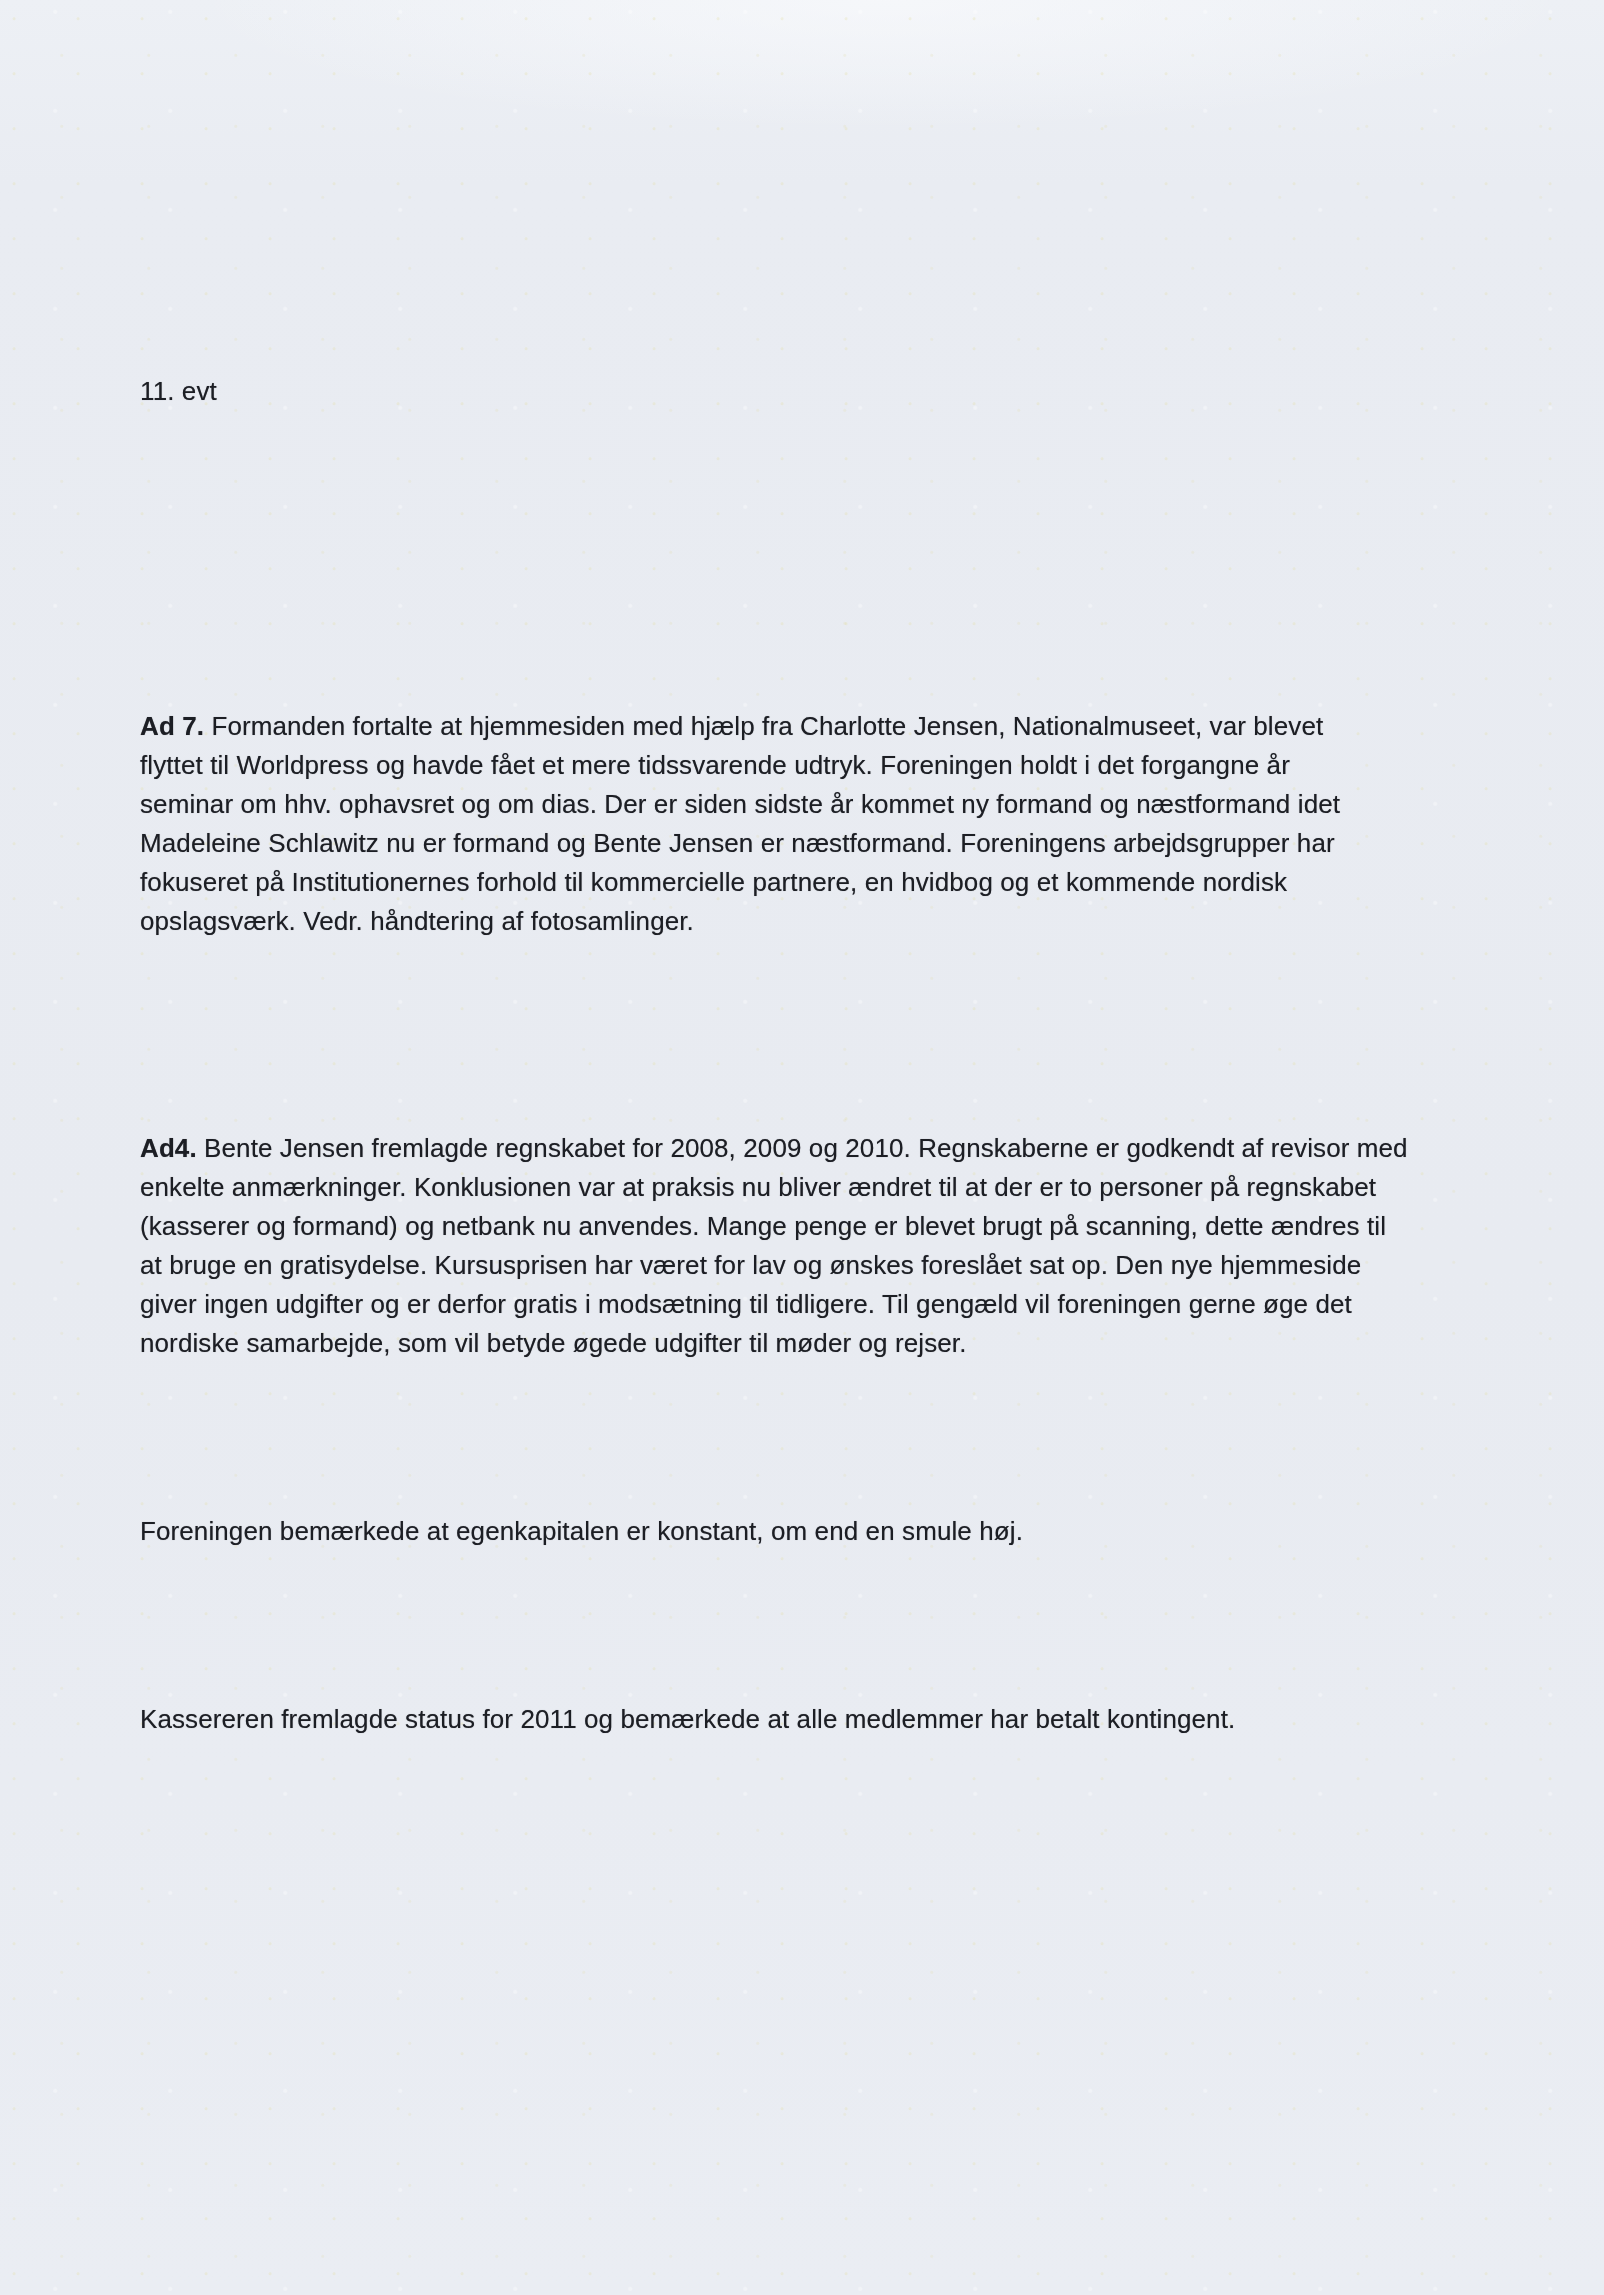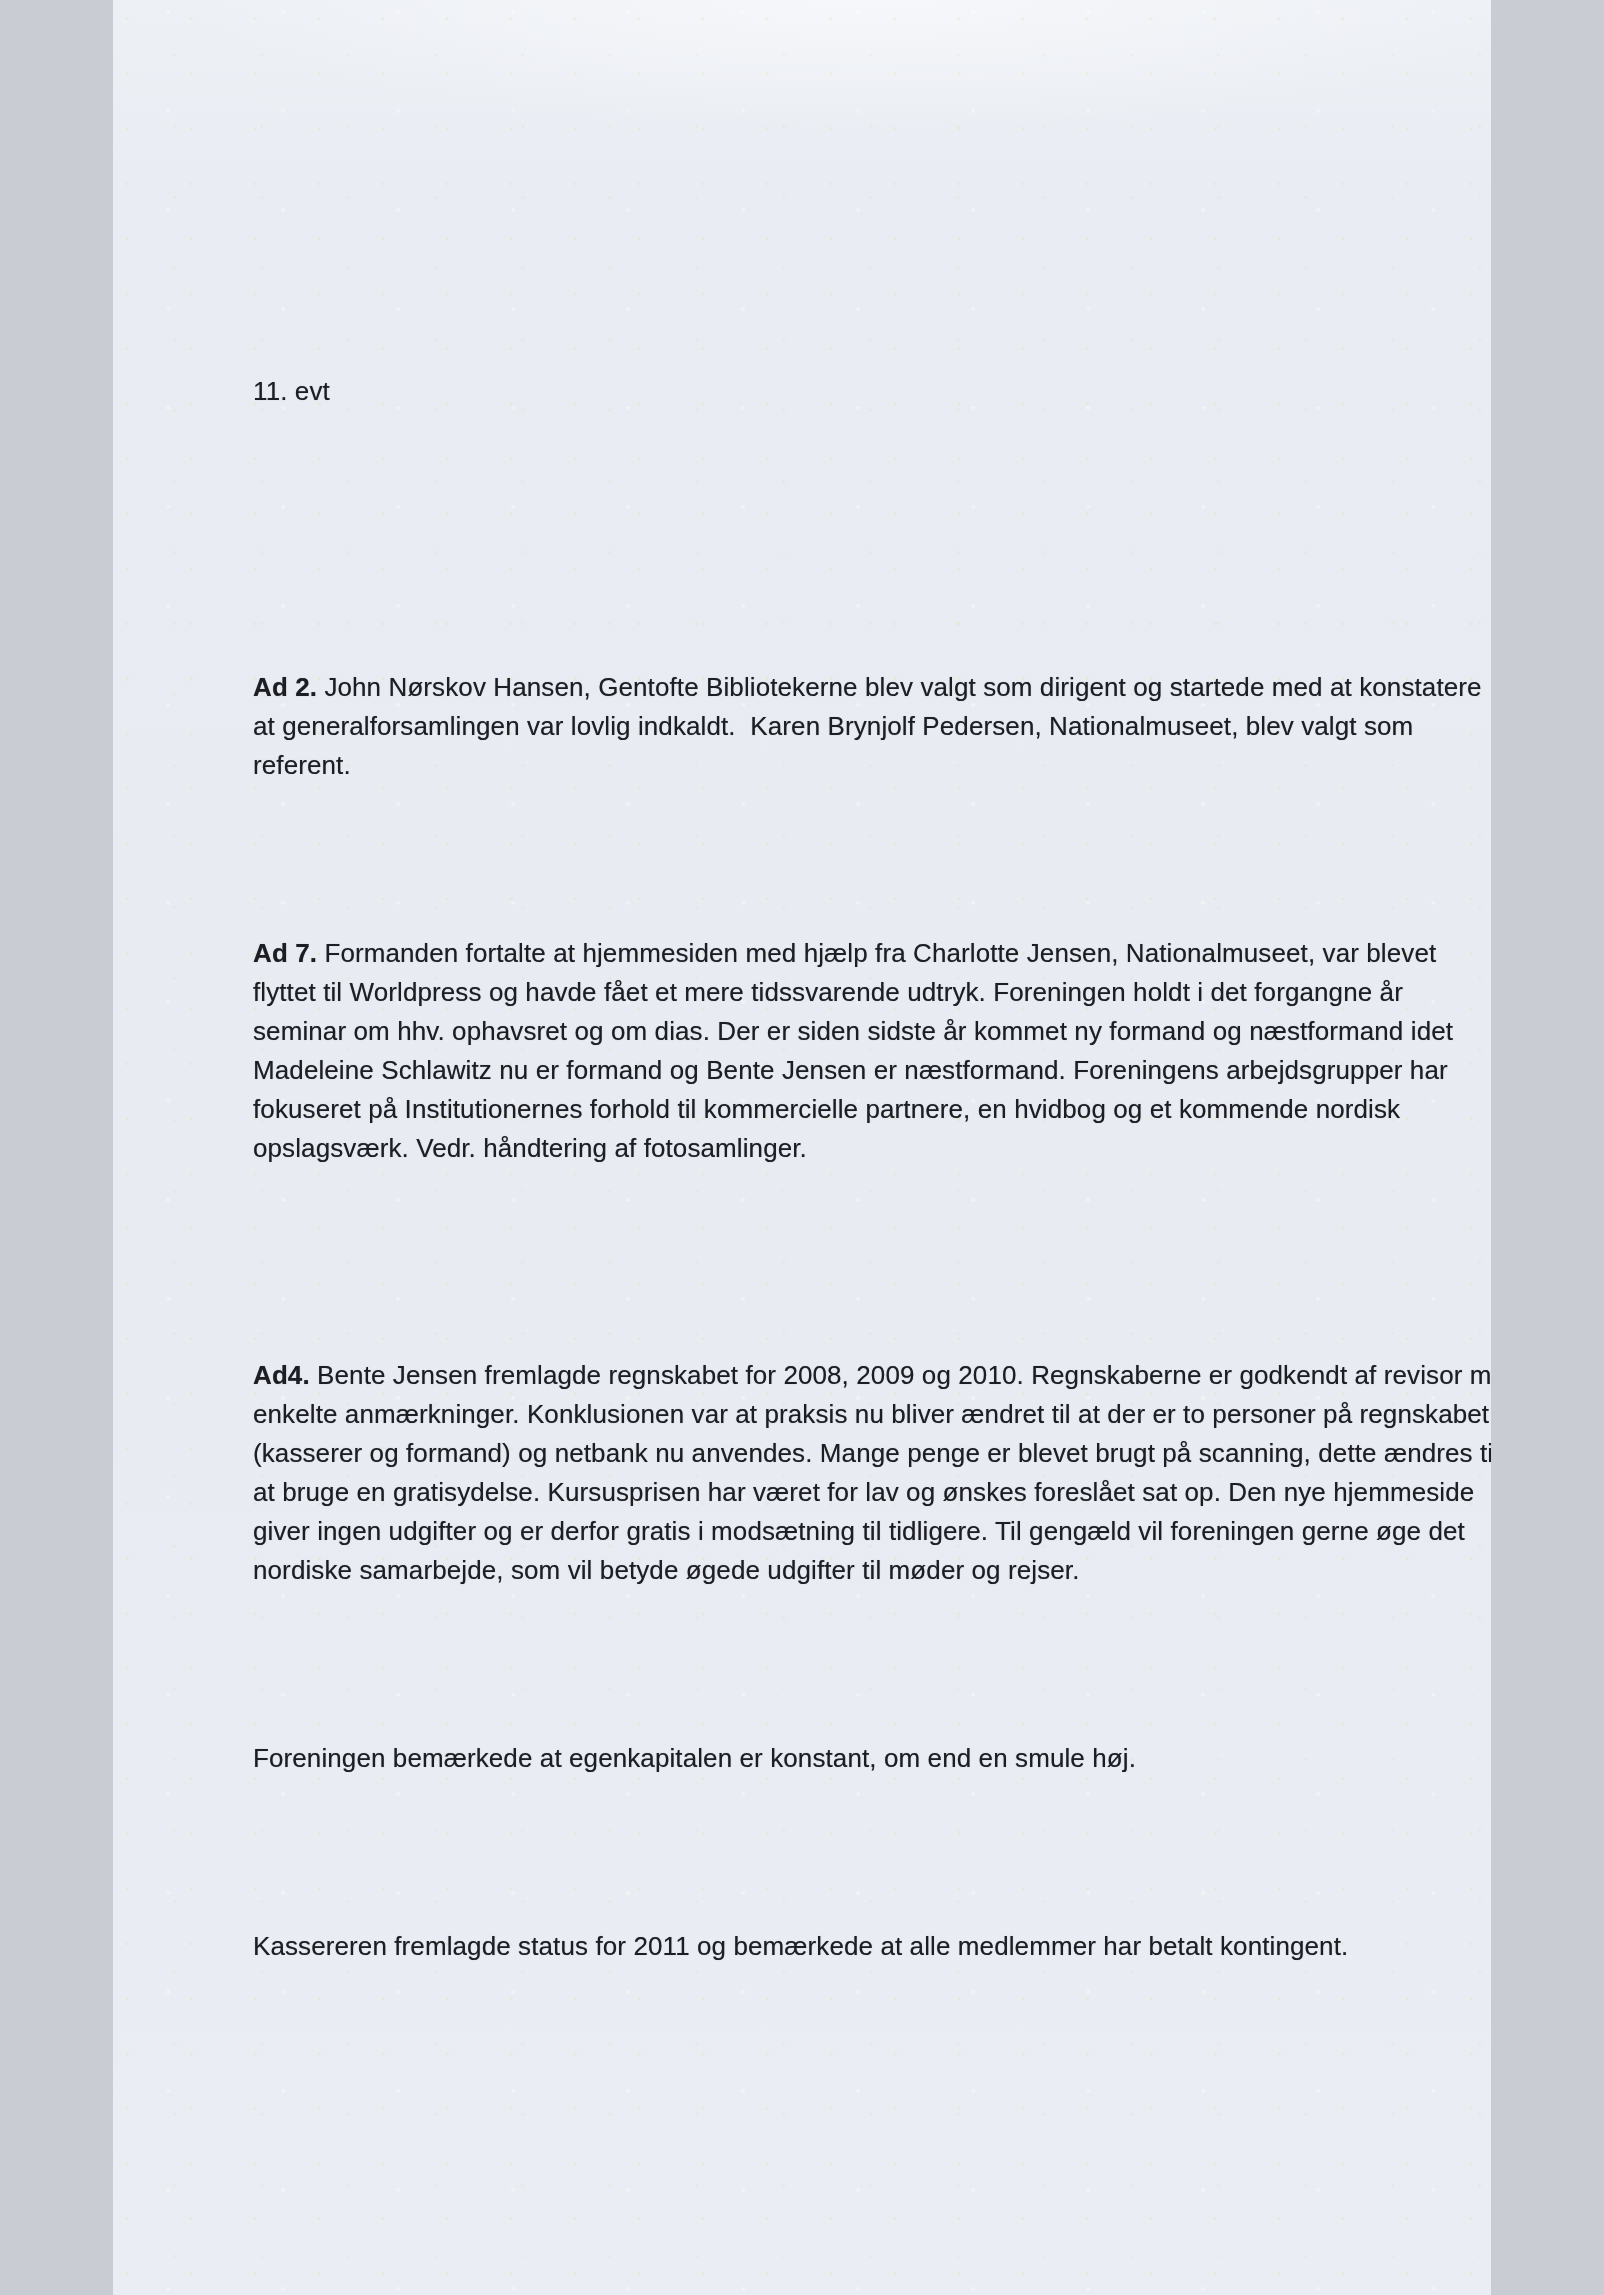--- a/index.html
+++ b/index.html
@@ -1,20 +1,20 @@
 <!DOCTYPE html>
 <html style="--paper: #e9ecf2; --ink: #1c1e24;font-size:10.6px"><head>
 <meta charset="utf-8">
 <style>
   html, body { margin: 0; padding: 0; }
   body { background: #c9ccd3; font-family: "Liberation Sans", sans-serif; }
 
   .page {
     position: relative;
-    width: 1378px;
+    width: 1604px;
     height: 2295px;
     margin: 0 auto;
     background-color: var(--paper, #e9ecf2);
     background-image:
       radial-gradient(circle at 22% 34%, rgba(228, 220, 160, 0.28) 1px, transparent 2px),
       radial-gradient(circle at 71% 78%, rgba(225, 218, 165, 0.22) 1px, transparent 2px),
       radial-gradient(circle at 48% 12%, rgba(255, 255, 255, 0.35) 1.3px, transparent 2.7px),
       radial-gradient(930px 173px at 55% 0%, rgba(250, 251, 253, 0.65), rgba(250, 251, 253, 0) 75%),
       linear-gradient(180deg, #edf0f5 0%, #e9ecf2 8%, #e8ebf1 55%, #eaedf3 100%);
     background-size: 64px 55px, 87px 71px, 115px 99px, 100% 100%, 100% 100%;
@@ -48,23 +48,20 @@
 </style>
 </head>
 <body>
 
 <div class="page">
   <div class="content">
 
     <div class="doc-number">11. evt</div>
 
 
-    <p class="para"><span class="lead">Ad 2.</span><span> John Nørskov Hansen, Gentofte Bibliotekerne blev valgt som dirigent og startede med at konstatere
-at generalforsamlingen var lovlig indkaldt.  Karen Brynjolf Pedersen, Nationalmuseet, blev valgt som
-referent.</span></p>
 
     <p class="para"><span class="lead">Ad 7.</span><span> Formanden fortalte at hjemmesiden med hjælp fra Charlotte Jensen, Nationalmuseet, var blevet
 flyttet til Worldpress og havde fået et mere tidssvarende udtryk. Foreningen holdt i det forgangne år
 seminar om hhv. ophavsret og om dias. Der er siden sidste år kommet ny formand og næstformand idet
 Madeleine Schlawitz nu er formand og Bente Jensen er næstformand. Foreningens arbejdsgrupper har
 fokuseret på Institutionernes forhold til kommercielle partnere, en hvidbog og et kommende nordisk
 opslagsværk. Vedr. håndtering af fotosamlinger.</span></p>
 
 
     <p class="para"><span class="lead">Ad4.</span><span> Bente Jensen fremlagde regnskabet for 2008, 2009 og 2010. Regnskaberne er godkendt af revisor med

